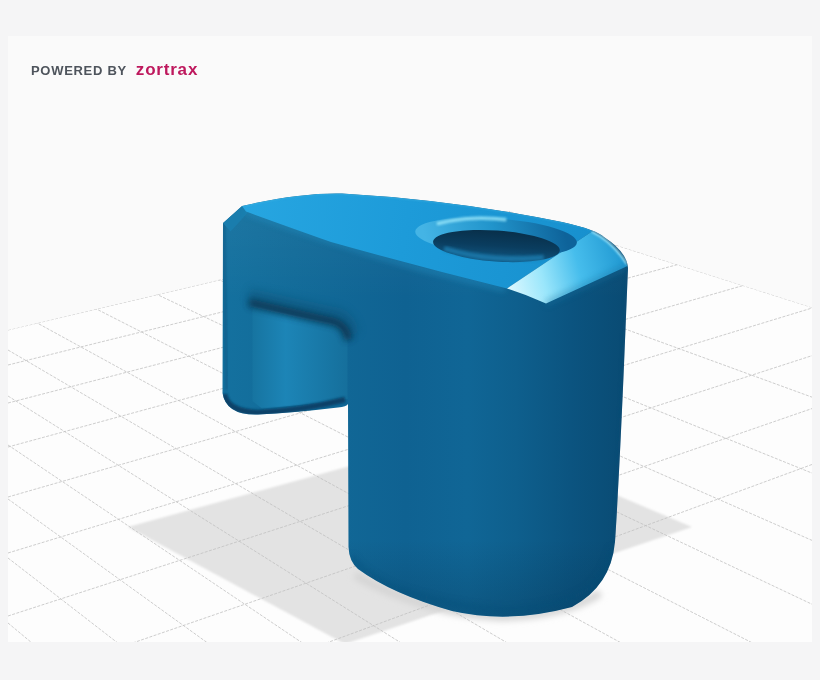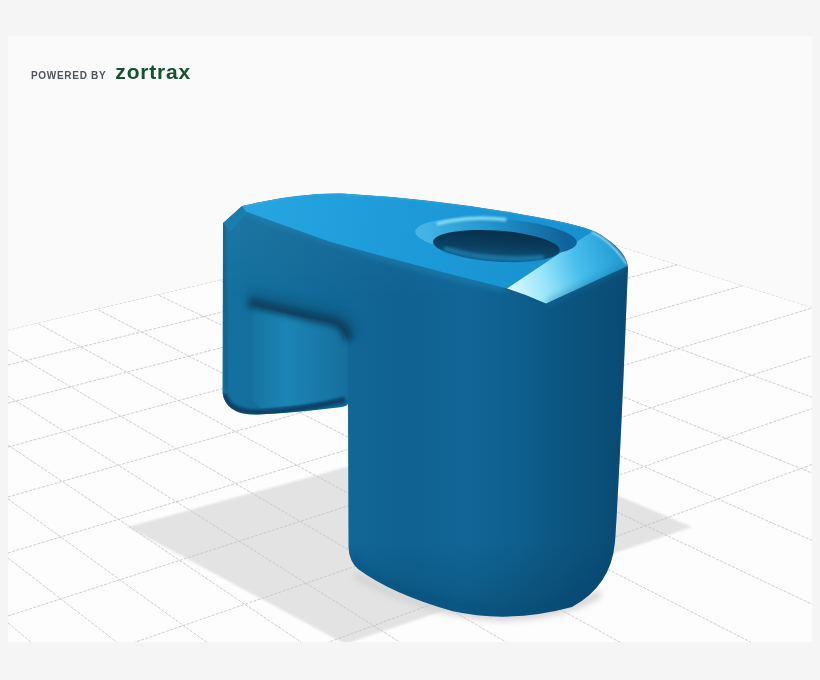--- a/index.html
+++ b/index.html
@@ -12,24 +12,24 @@
     position:absolute;left:8px;top:36px;width:804px;height:606px;
     background:#fafafa;overflow:hidden;
   }
   .scene{position:absolute;left:0;top:0;width:804px;height:606px;display:block;}
   .logo{
     position:absolute;left:23px;top:24px;
     display:flex;align-items:baseline;gap:9px;z-index:5;
     user-select:none;
   }
   .powered{
-    font-size:10px;font-weight:700;letter-spacing:0.7px;color:#4e545c;
+    font-size:13px;font-weight:700;letter-spacing:0.7px;color:#4e545c;
   }
   .brand{
-    font-size:21px;font-weight:700;letter-spacing:0.8px;color:#14532d;
+    font-size:17px;font-weight:700;letter-spacing:0.8px;color:#be185d;
   }
   .gridlines line{stroke-width:0.9;stroke-dasharray:3 1.4;opacity:0.9;}
 </style>
 </head>
 <body>
 
 <div class="card">
 
   <svg class="scene" viewBox="8 36 804 606" xmlns="http://www.w3.org/2000/svg">
     <defs>

